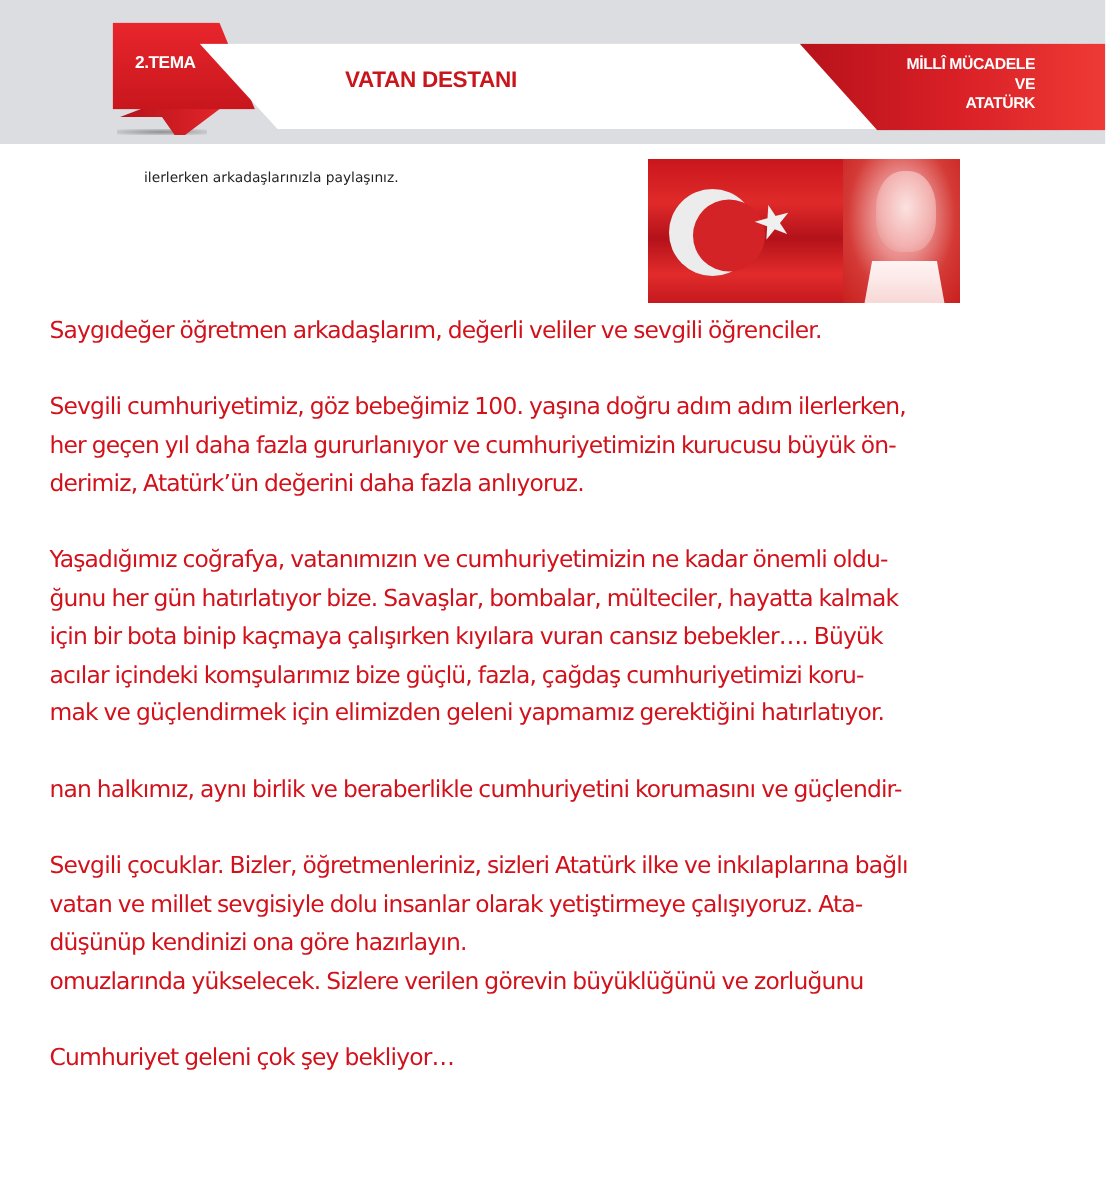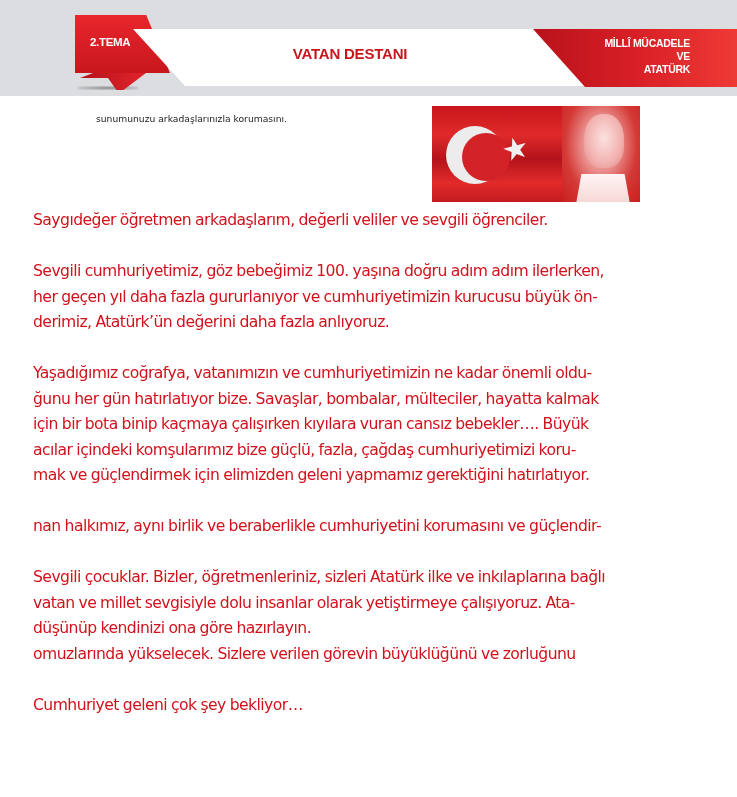--- a/index.html
+++ b/index.html
@@ -33,21 +33,21 @@
       position: absolute; left: 90px; top: 36px;
       color: #ffffff; font-family: "Liberation Sans", sans-serif;
       font-weight: bold; font-size: 11.5px; letter-spacing: -0.3px;
     }
     .white-banner {
       position: absolute; left: 133px; top: 29px; width: 460px; height: 57px;
       background: #ffffff;
       clip-path: polygon(0 0, 100% 0, 100% 100%, 52px 100%);
     }
     .page-title {
-      position: absolute; left: 230px; top: 45px; width: 240px; text-align: center;
+      position: absolute; left: 230px; top: 45px; width: 240px; 
       color: #c8161d; font-family: "Liberation Sans", sans-serif;
       font-weight: bold; font-size: 15px; letter-spacing: -0.2px;
     }
     .unit-banner {
       position: absolute; left: 533px; top: 29px; width: 204px; height: 58px;
       background: linear-gradient(90deg, #b8121b 0%, #d81f26 50%, #ee3a35 100%);
       clip-path: polygon(0 0, 100% 0, 100% 100%, 52px 100%);
     }
     .unit-label {
       position: absolute; left: 560px; top: 37px; width: 130px; text-align: right;
@@ -118,21 +118,21 @@
   <div class="tema-label">2.TEMA</div>
   <div class="page-title">VATAN DESTANI</div>
   <div class="unit-banner"></div>
   <div class="unit-label">
     <div>MİLLÎ MÜCADELE</div>
     <div>VE</div>
     <div>ATATÜRK</div>
   </div>
 
   <div class="activity">
-    <div>sunumunuzu arkadaşlarınızla korumasını.</div>
+    <div>ilerlerken arkadaşlarınızla paylaşınız.</div>
   </div>
 
   <div class="flag-image">
     <div class="flag-crescent-outer"></div>
     <div class="flag-crescent-inner"></div>
     <div class="flag-star">★</div>
     <div class="portrait">
       <div class="portrait-face"></div>
       <div class="portrait-collar"></div>
     </div>

